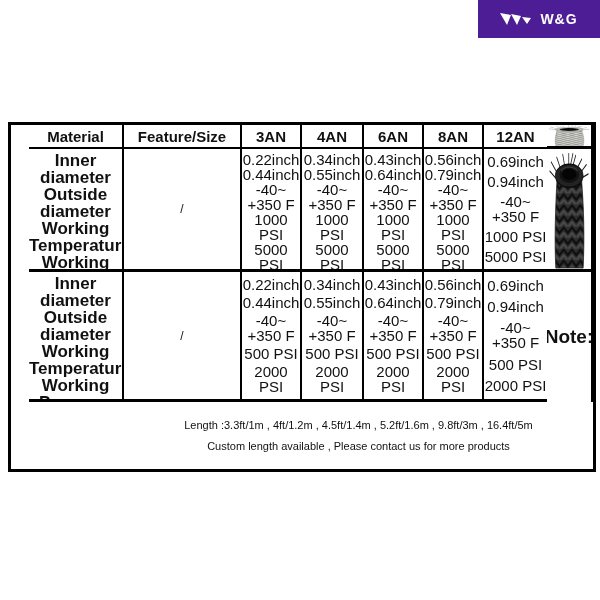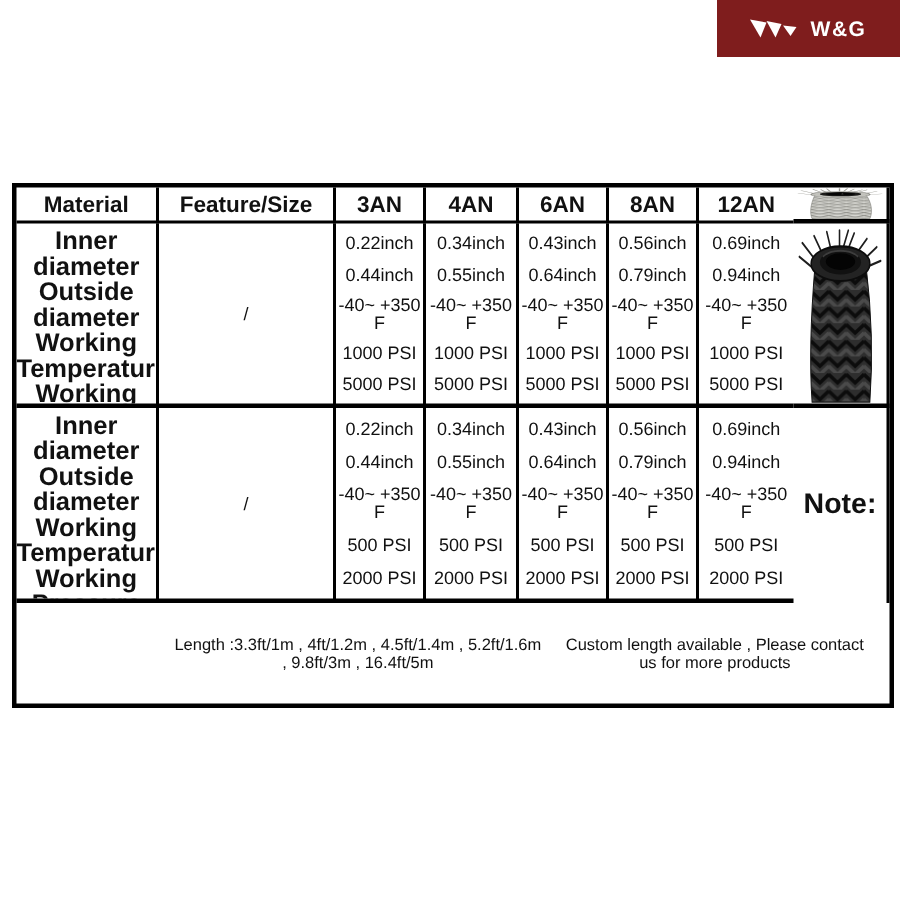--- a/index.html
+++ b/index.html
@@ -4,55 +4,56 @@
 <style>
   html,body{margin:0;padding:0;}
   body{
     width:600px;height:600px;position:relative;background:#ffffff;
     font-family:"Liberation Sans","DejaVu Sans",sans-serif;color:#111;
     overflow:hidden;
   }
   
   .logo{
     position:absolute;top:0;right:0;width:122px;height:38px;
-    background:#7f1d1d;display:flex;align-items:center;justify-content:center;gap:6px;
+    background:#4c1d95;display:flex;align-items:center;justify-content:center;gap:6px;
   }
   .logo-icon{display:block;}
   .logo-text{color:#fff;font-weight:bold;font-size:14px;letter-spacing:1px;}
   
   .spec-table{
     position:absolute;left:8px;top:122px;width:588px;height:350px;
     border:3px solid #000;box-sizing:border-box;background:#fff;
     display:grid;
     grid-template-columns:95px 118px 60px 62px 60px 60px 63px auto;
     grid-template-rows:24px 123px 130px auto;
+    padding-left:18px;
   }
   .cell{
     border-right:2px solid #000;box-sizing:border-box;
     display:flex;align-items:center;justify-content:center;
     overflow:hidden;
   }
   .cell.last{border-right:none;}
   .hdr{font-weight:bold;font-size:15px;border-bottom:2px solid #000;}
   .sec1{border-bottom:3px solid #000;}
   .sec2{border-bottom:3px solid #000;}
   .stack{
     flex-direction:column;justify-content:space-around;
     align-items:stretch;text-align:center;padding:3px 0;
   }
   .stack span{display:block;line-height:1;}
   .feature-col span{font-weight:bold;font-size:17px;}
-  .vals span{font-size:12px;}
+  .vals span{font-size:15px;}
   .slash{font-size:12px;}
   .img-cell{padding:0;}
   .img-cell svg{width:100%;height:100%;display:block;}
   
   .note-label{font-weight:bold;font-size:19px;}
   .note-body{
-    flex-direction:row;justify-content:center;gap:9px;
+    flex-direction:column;justify-content:center;gap:9px;
     font-size:11px;text-align:center;padding:0 10px;
   }
 </style>
 </head>
 <body>
 
 <div class="logo">
   <svg class="logo-icon" width="34" height="14" viewBox="0 0 34 14">
     <polygon points="0,1 11,3 7,13" fill="#ffffff"></polygon>
     <polygon points="11,2 21,4 17,13" fill="#ffffff"></polygon>

